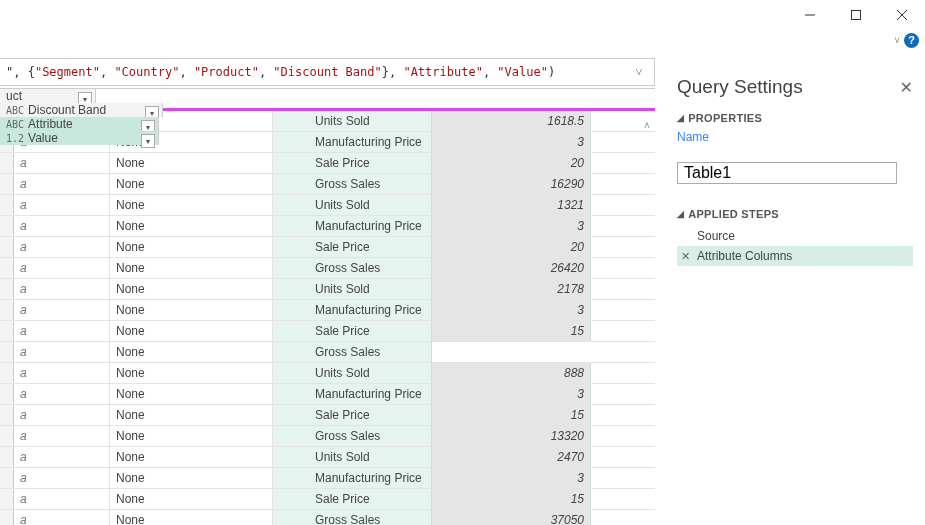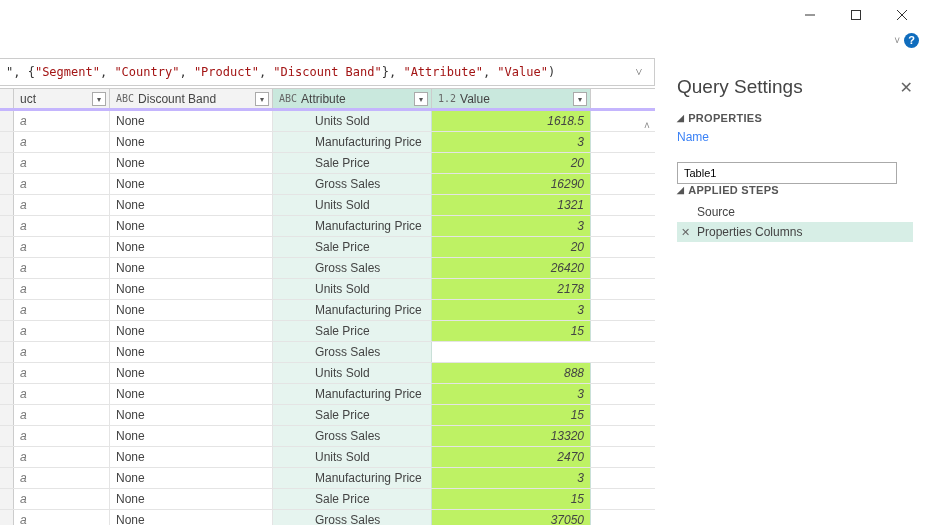--- a/index.html
+++ b/index.html
@@ -84,21 +84,22 @@
     top: 88px;
     left: 0;
     width: 655px;
     height: 437px;
     overflow: hidden;
     border-top: 1px solid #ccc;
   }
   .grid-header {
     display: flex;
     height: 22px;
-    border-bottom: 3px solid #c4b5fd;
+    border-bottom: 3px solid #d946ef;
+    flex-direction: column;
   }
   .col {
     border-right: 1px solid #ccc;
     display: flex;
     align-items: center;
     padding: 0 6px;
     background: #f3f3f3;
     position: relative;
     font-size: 12px;
     color: #444;
@@ -142,21 +143,21 @@
     display: flex;
     align-items: center;
     font-size: 12px;
     color: #444;
     overflow: hidden;
   }
   .cell.c0 { width: 14px; padding:0; background:#f3f3f3; border-right:1px solid #ccc; }
   .cell.c1 { width: 96px; font-style: italic; color:#777; }
   .cell.c2 { width: 163px; }
   .cell.c3 { width: 159px; background: #e6f4ef; }
-  .cell.c4 { width: 159px; background: #bef264; justify-content: flex-end; font-style: italic; }
+  .cell.c4 { width: 159px; background: #e5e5e5; justify-content: flex-end; font-style: italic; }
   .cell.c3, .cell.c4 { border-right-color: #c9e0d8; padding-left: 42px; }
 
   
   .vscroll {
     position: absolute;
     top: 120px;
     left: 640px;
     width: 14px;
     height: 380px;
     display: flex;
@@ -208,22 +209,22 @@
   .field-label {
     font-size: 12px;
     color: #3b82f6;
     margin-bottom: 18px;
   }
   .name-input {
     width: 220px;
     height: 22px;
     border: 1px solid #aaa;
     padding: 0 6px;
-    font-size: 11px;
-    margin-bottom: 0;
+    font-size: 16px;
+    margin-bottom: 24px;
   }
   .link {
     color: #0f6cbd;
     font-size: 12px;
     margin-bottom: 18px;
     display: inline-block;
   }
   .steps {
     margin-top: 6px;
   }
@@ -465,16 +466,16 @@
   <div class="sect-head">
     <span class="tri">◢</span>
     <span>APPLIED STEPS</span>
   </div>
   <div class="steps" id="steps">
       <div class="step">
         <span>Source</span>
       </div>
       <div class="step active">
         <span class="xicon">✕</span>
-        <span>Properties Columns</span>
+        <span>Attribute Columns</span>
       </div>
     </div>
 </div>
 
 </body></html>

